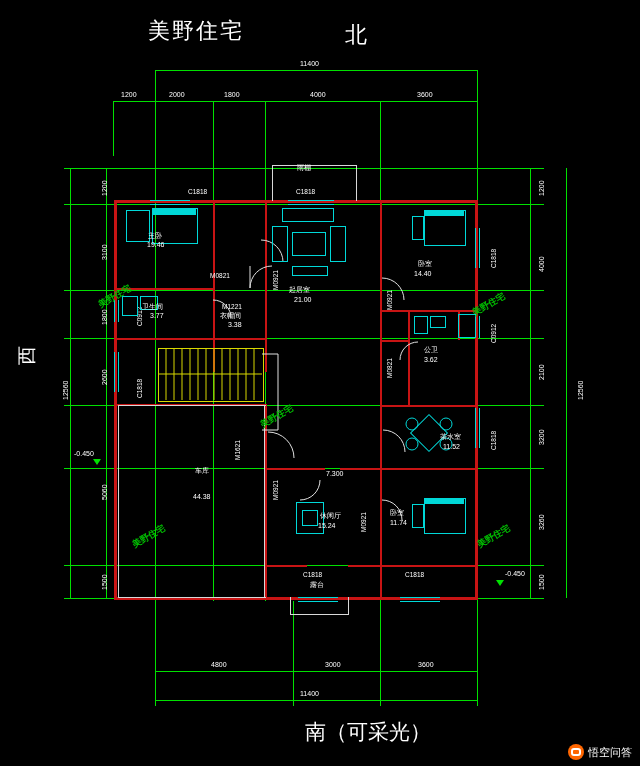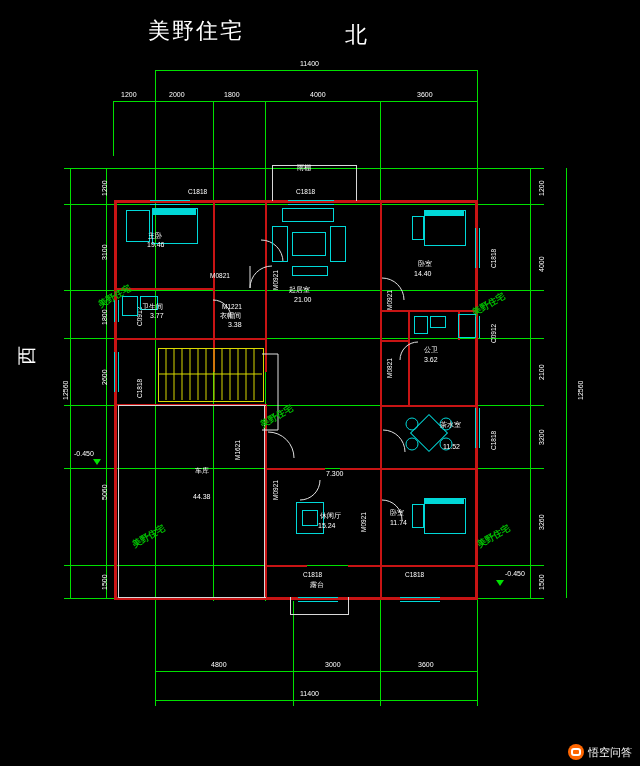--- a/index.html
+++ b/index.html
@@ -36,20 +36,21 @@
   #wk .circ:after{content:"";position:absolute;left:3px;top:4px;width:10px;height:8px;border:2px solid #fff;border-radius:3px;box-sizing:border-box;}
   #wk .wt{color:#fff;font-size:11px;font-family:"DejaVu Sans",sans-serif;}
 </style>
 </head>
 <body>
 
 <div id="stage">
 
   <div class="ttl cn" style="left:148px;top:16px;font-size:22px;letter-spacing:2px;">美野住宅</div>
   <div class="ttl cn" style="left:345px;top:20px;font-size:22px;">北</div>
+  <div class="ttl cn" style="left:305px;top:718px;font-size:21px;">南（可采光）</div>
   <div class="ttl cn vtext" style="left:14px;top:365px;font-size:19px;transform:rotate(-90deg);">西</div>
 
   <div class="hl g" style="left:155px;top:70px;width:322px;"></div>
   <div class="hl g" style="left:113px;top:101px;width:364px;"></div>
 
   <div class="hl g" style="left:155px;top:671px;width:322px;"></div>
   <div class="hl g" style="left:155px;top:700px;width:322px;"></div>
 
   <div class="vl g" style="left:70px;top:168px;height:430px;"></div>
   <div class="vl g" style="left:106px;top:168px;height:430px;"></div>
@@ -286,21 +287,21 @@
 
   <div class="rm cn" style="left:289px;top:285px;">起居室</div>
   <div class="rm" style="left:294px;top:296px;">21.00</div>
 
   <div class="rm cn" style="left:418px;top:259px;">卧室</div>
   <div class="rm" style="left:414px;top:270px;">14.40</div>
 
   <div class="rm cn" style="left:424px;top:345px;">公卫</div>
   <div class="rm" style="left:424px;top:356px;">3.62</div>
 
-  <div class="rm cn" style="left:440px;top:420px;">茶水室</div>
+  <div class="rm cn" style="left:440px;top:432px;">茶水室</div>
   <div class="rm" style="left:443px;top:443px;">11.52</div>
 
   <div class="rm cn" style="left:320px;top:511px;">休闲厅</div>
   <div class="rm" style="left:318px;top:522px;">15.24</div>
 
   <div class="rm cn" style="left:390px;top:508px;">卧室</div>
   <div class="rm" style="left:390px;top:519px;">11.74</div>
 
   <div class="rm cn" style="left:195px;top:466px;">车库</div>
   <div class="rm" style="left:193px;top:493px;">44.38</div>

